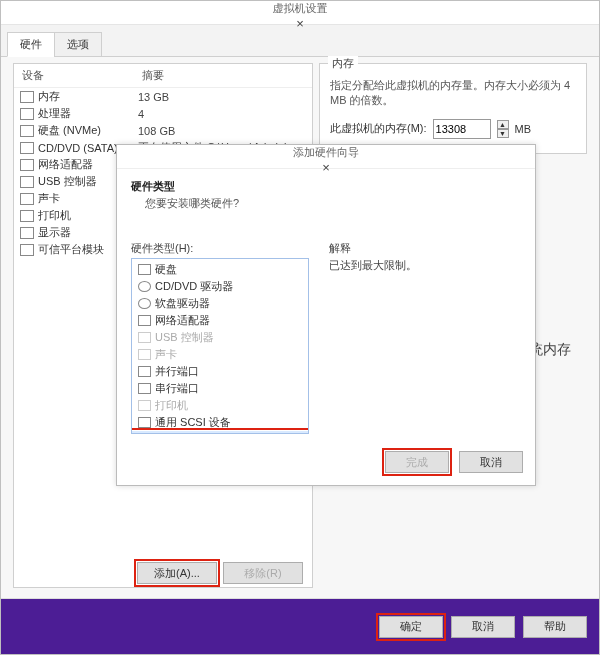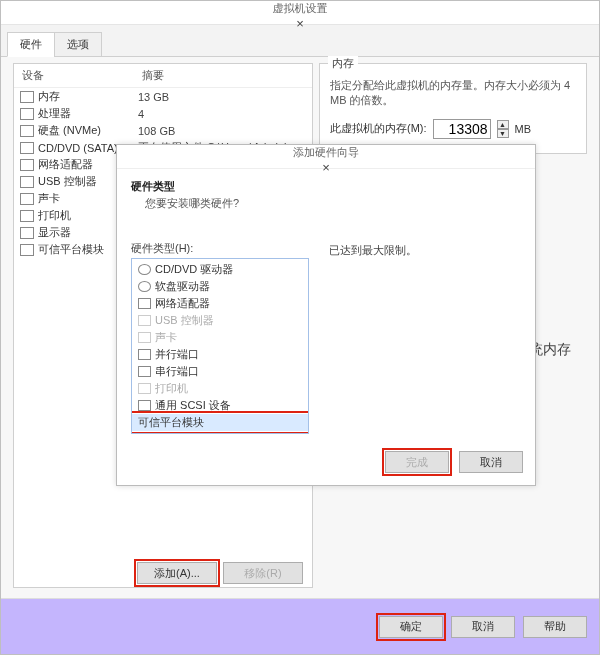--- a/index.html
+++ b/index.html
@@ -18,26 +18,26 @@
   .dev-list { flex:1; overflow:hidden; }
   .dev-row { display: flex; align-items: center; padding: 1px 6px; }
   .dev-row .ic { width: 14px; height: 12px; margin-right: 4px; display:inline-block; border:1px solid #888; background:#fff; }
   .dev-row .nm { width: 100px; white-space: nowrap; overflow:hidden; }
   .dev-row .sm { flex:1; white-space: nowrap; overflow:hidden; color:#444; }
   .right-panel { flex:1; margin:6px 6px 6px 0; }
   .groupbox { border:1px solid #cfcfcf; padding: 8px 10px 14px 10px; background:#fff; position:relative; }
   .group-legend { position:absolute; top:-8px; left:8px; background:#fff; padding:0 4px; color:#444; }
   .mem-desc { color:#555; margin:6px 0 10px 0; line-height:1.4; }
   .mem-row { display:flex; align-items:center; gap:6px; }
-  .mem-row input { width:58px; height:20px; border:1px solid #999; text-align:right; padding:1px 2px; font-size:14px; }
+  .mem-row input { width:58px; height:20px; border:1px solid #999; padding:1px 2px; font-size:11px; }
   .spin { display:flex; flex-direction:column; }
   .spin span { width:12px; height:9px; border:1px solid #999; font-size:7px; line-height:7px; text-align:center; background:#f0f0f0; }
   .right-hint { position:absolute; right:28px; top:340px; font-size:14px; color:#444; }
 
-  .bottom-bar { position:absolute; left:0; right:0; bottom:0; height:56px; border-top:1px solid #ddd; display:flex; align-items:center; justify-content:flex-end; padding:0 12px; gap:8px; background:#c4b5fd;}
+  .bottom-bar { position:absolute; left:0; right:0; bottom:0; height:56px; border-top:1px solid #ddd; display:flex; align-items:center; justify-content:flex-end; padding:0 12px; gap:8px; background:#4c1d95;}
   .btn { min-width:64px; height:22px; border:1px solid #adadad; background:#e1e1e1; display:inline-flex; align-items:center; justify-content:center; padding:8px 12px; font-size:11px; }
   .btn.disabled { color:#aaa; }
   .btn.wide { min-width:80px; }
   .left-bottom-wrap { position:absolute; left:136px; bottom:70px; display:flex; gap:6px; }
   .red-box { outline: 2px solid #d21; outline-offset: 1px; }
 
   
   .wizard { position:absolute; left:116px; top:144px; width:420px; height:342px; border:1px solid #bbb; background:#fff; box-shadow: 0 0 6px rgba(0,0,0,0.15); z-index:10; }
   .wizard .titlebar { border-bottom:1px solid #eee; }
   .w-body { padding: 10px 14px 0 14px; }
@@ -166,20 +166,24 @@
     <span class="close">×</span>
   </div>
   <div class="w-body">
     <div class="w-head">硬件类型</div>
     <div class="w-sub">您要安装哪类硬件?</div>
     <div class="two-col">
       <div>
         <div class="col-label">硬件类型(H):</div>
         <div class="hw-list" id="hw-list">
             <div class="hw-item">
+              <span class="ic"></span>
+              <span>硬盘</span>
+            </div>
+            <div class="hw-item">
               <span class="ic circle"></span>
               <span>CD/DVD 驱动器</span>
             </div>
             <div class="hw-item">
               <span class="ic circle"></span>
               <span>软盘驱动器</span>
             </div>
             <div class="hw-item">
               <span class="ic"></span>
               <span>网络适配器</span>
@@ -207,20 +211,21 @@
             <div class="hw-item">
               <span class="ic"></span>
               <span>通用 SCSI 设备</span>
             </div>
             <div class="hw-item sel red-box">
               <span>可信平台模块</span>
             </div>
           </div>
       </div>
       <div class="desc-col">
+        <div class="col-label">解释</div>
         <div class="desc-text">已达到最大限制。</div>
       </div>
     </div>
   </div>
   <div class="w-buttons">
     <span class="btn disabled red-box">完成</span>
     <span class="btn">取消</span>
   </div>
 </div>
 

